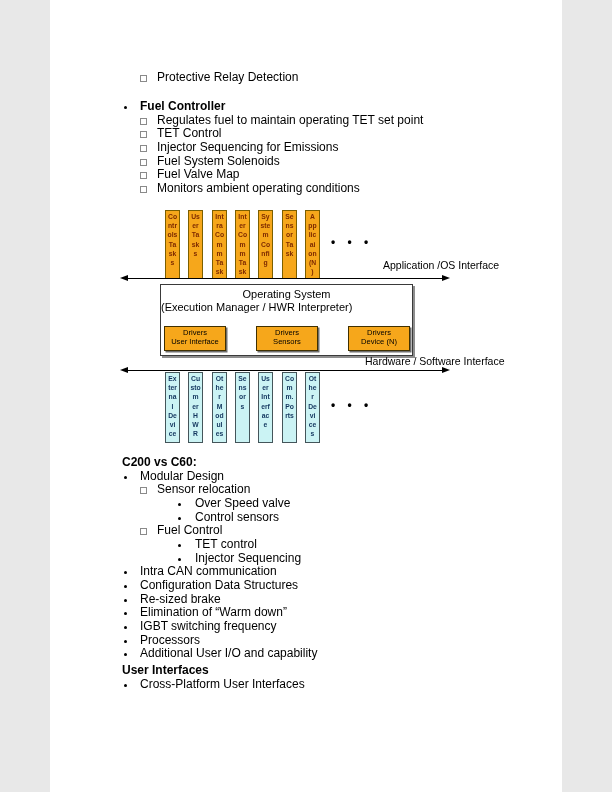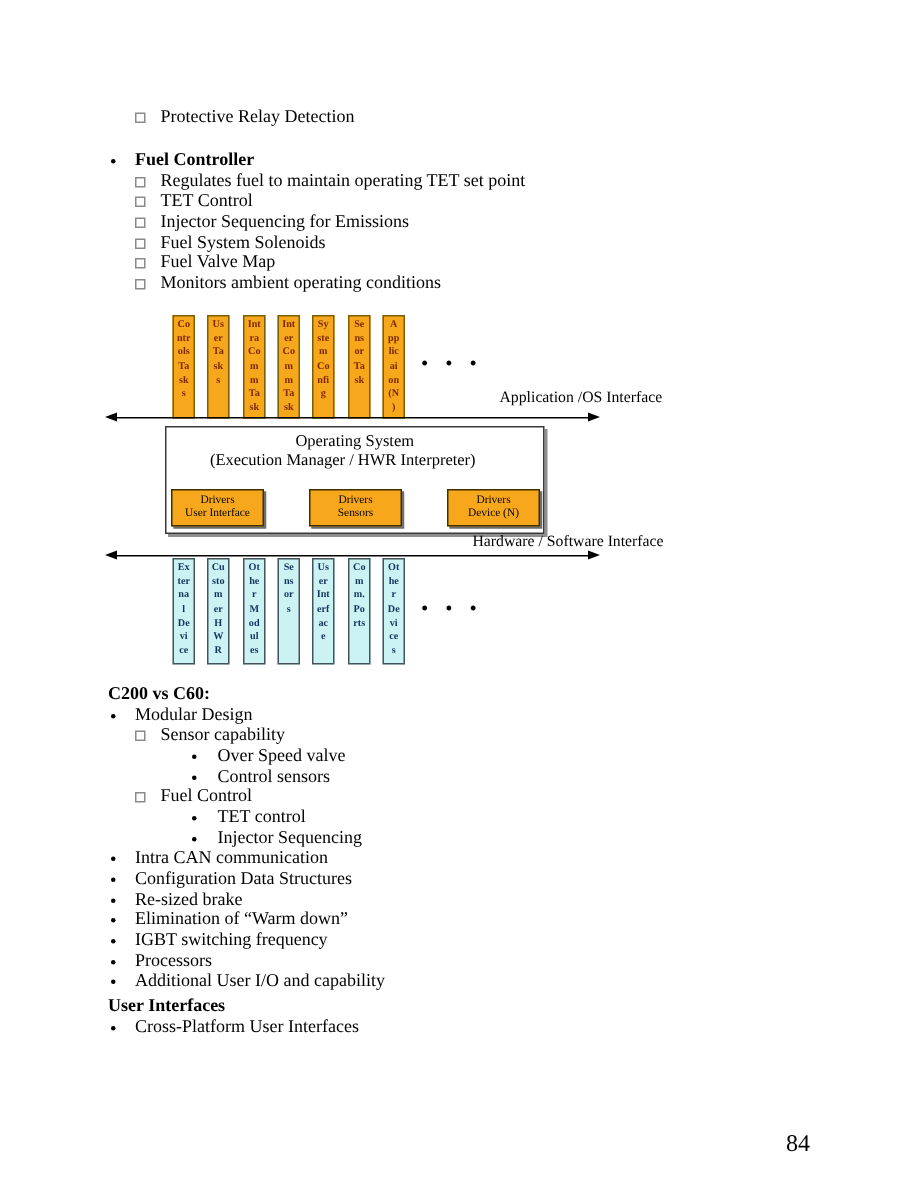--- a/index.html
+++ b/index.html
@@ -1,18 +1,18 @@
 <!DOCTYPE html>
 <html><head>
 <meta charset="utf-8">
 <style>
   html,body{margin:0;padding:0;background:#e8e8e8;}
   .page{
-    position:relative;width:612px;height:792px;background:#ffffff;
-    font-family:Liberation Serif, serif;color:#000;overflow:hidden;
+    position:relative;width:512px;height:792px;background:#ffffff;
+    font-family:Liberation Sans, sans-serif;color:#000;overflow:hidden;
     margin:0 auto;
   }
   
   .block{position:absolute;left:0;width:612px;}
   .blockA{top:71px;}
   .blockB{top:456px;}
   .blockC{top:664px;}
   .row{position:relative;height:13.66px;}
   .row.gap{height:15.5px;}
   .row .txt{position:absolute;top:0;font-size:12px;line-height:13.66px;white-space:nowrap;}
@@ -35,21 +35,21 @@
   .hline{position:absolute;height:1.3px;background:#000;}
   .tri{position:absolute;width:0;height:0;border-top:3.5px solid transparent;border-bottom:3.5px solid transparent;}
   .tri.left{border-right:8px solid #000;}
   .tri.right{border-left:8px solid #000;}
   .iface-label{position:absolute;font-size:10.5px;line-height:11px;white-space:nowrap;}
   .osbox{
     position:absolute;left:110px;top:284px;width:251px;height:70px;
     background:#fff;border:1px solid #3a3a3a;box-shadow:2px 2px 0 #8e8e8e;
   }
   .os-title{position:absolute;top:3px;left:0;right:0;text-align:center;font-size:11px;line-height:12.5px;}
-  .os-sub{position:absolute;top:15.5px;left:0;right:16px;text-align:center;font-size:11px;line-height:12.5px;}
+  .os-sub{position:absolute;top:15.5px;left:0;right:16px;text-align:left;font-size:11px;line-height:12.5px;}
   .drv{
     position:absolute;top:41px;height:22px;width:60px;background:#F6A71B;
     border:1px solid #403000;box-shadow:1.5px 1.5px 0 #6e6e6e;
     text-align:center;font-size:7.6px;line-height:9.4px;white-space:pre-line;padding-top:1px;color:#000;
   }
   .pagenum{position:absolute;left:524px;top:754px;font-size:16px;}
 </style>
 </head>
 <body>
 
@@ -205,21 +205,21 @@
   <div class="block blockB">
     <div class="row hrow">
       <span class="txt bold">C200 vs C60:</span>
     </div>
     <div class="row l1">
       <span class="disc"></span>
       <span class="txt">Modular Design</span>
     </div>
     <div class="row l2">
       <span class="sq"></span>
-      <span class="txt">Sensor capability</span>
+      <span class="txt">Sensor relocation</span>
     </div>
     <div class="row l3">
       <span class="disc"></span>
       <span class="txt">Over Speed valve</span>
     </div>
     <div class="row l3">
       <span class="disc"></span>
       <span class="txt">Control sensors</span>
     </div>
     <div class="row l2">

